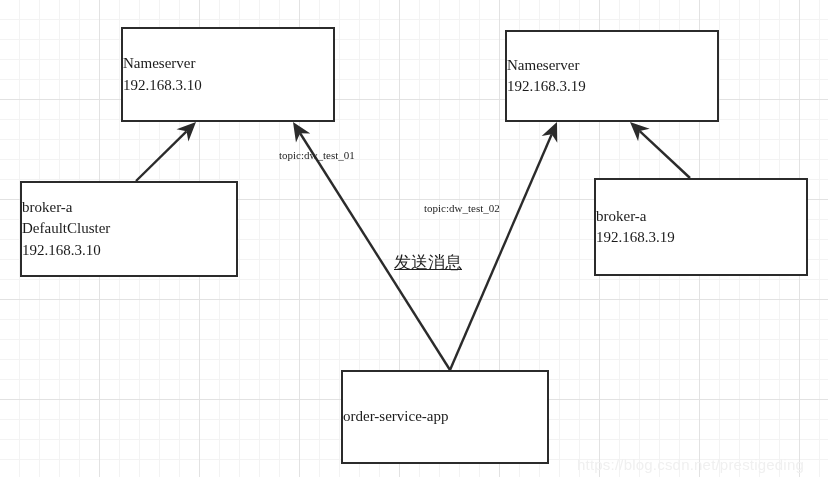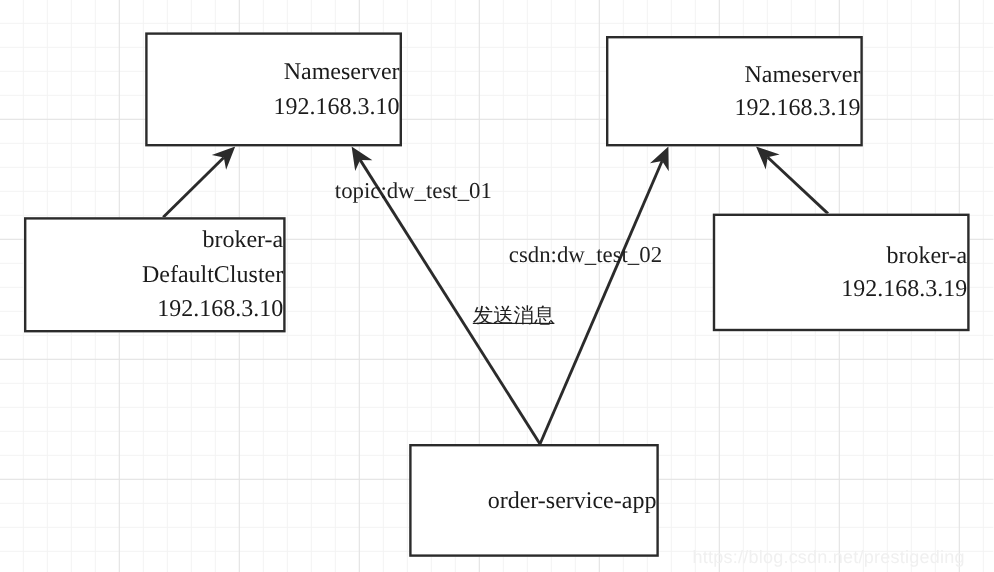--- a/index.html
+++ b/index.html
@@ -34,33 +34,33 @@
     height: 477px;
     pointer-events: none;
   }
   .node {
     position: absolute;
     box-sizing: border-box;
     border: 2px solid #2b2b2b;
     background: #ffffff;
     display: flex;
     flex-direction: column;
-    align-items: flex-end;
+    align-items: flex-start;
     justify-content: center;
     color: #1b1b1b;
-    font-size: 20px;
+    font-size: 15px;
     line-height: 1.42;
     text-align: center;
     white-space: nowrap;
   }
   .node .ln { display: block; }
   .edge-label {
     position: absolute;
     color: #1f1f1f;
-    font-size: 19px;
+    font-size: 11px;
     white-space: nowrap;
     background: transparent;
   }
   .edge-label.cjk {
     font-family: "DejaVu Sans", "Liberation Sans", sans-serif;
     font-size: 17px;
   }
   #watermark {
     position: absolute;
     right: 24px;
@@ -116,18 +116,18 @@
         <span class="ln">broker-a</span>
         <span class="ln">192.168.3.19</span>
       </div>
       <div class="node" style="left: 341px; top: 370px; width: 208px; height: 94px; border-color: rgb(43, 43, 43);">
         <span class="ln">order-service-app</span>
       </div>
     </div>
 
   <div id="labels-layer">
       <div class="edge-label" style="left: 279px; top: 149px;">topic:dw_test_01</div>
-      <div class="edge-label" style="left: 424px; top: 202px;">csdn:dw_test_02</div>
+      <div class="edge-label" style="left: 424px; top: 202px;">topic:dw_test_02</div>
       <div class="edge-label cjk" style="left: 394px; top: 251px; text-decoration: underline;">发送消息</div>
     </div>
 
   <div id="watermark" style="color: rgb(240, 240, 240);">https://blog.csdn.net/prestigeding</div>
 </div>
 
 </body></html>

